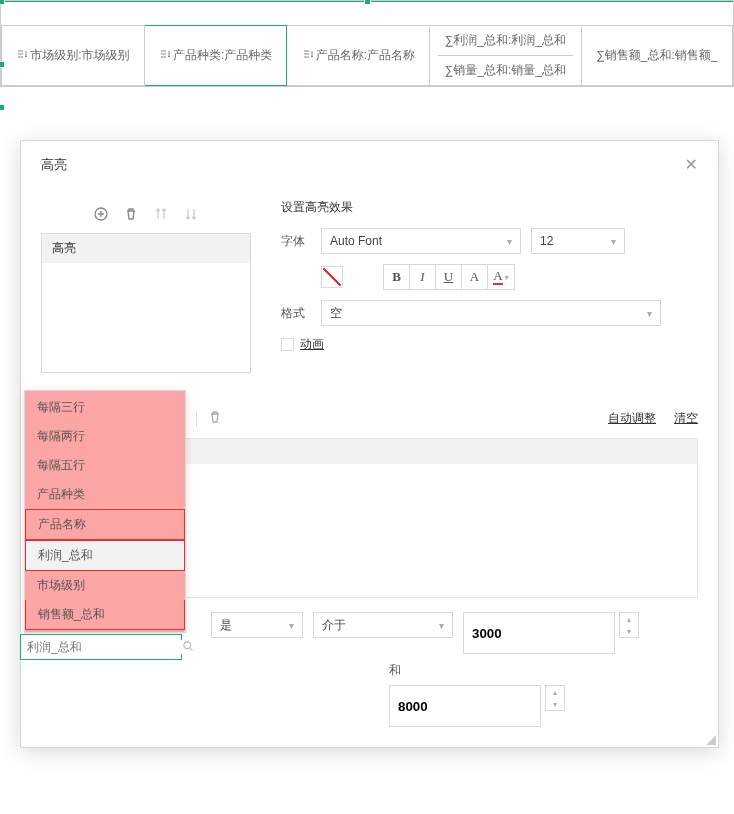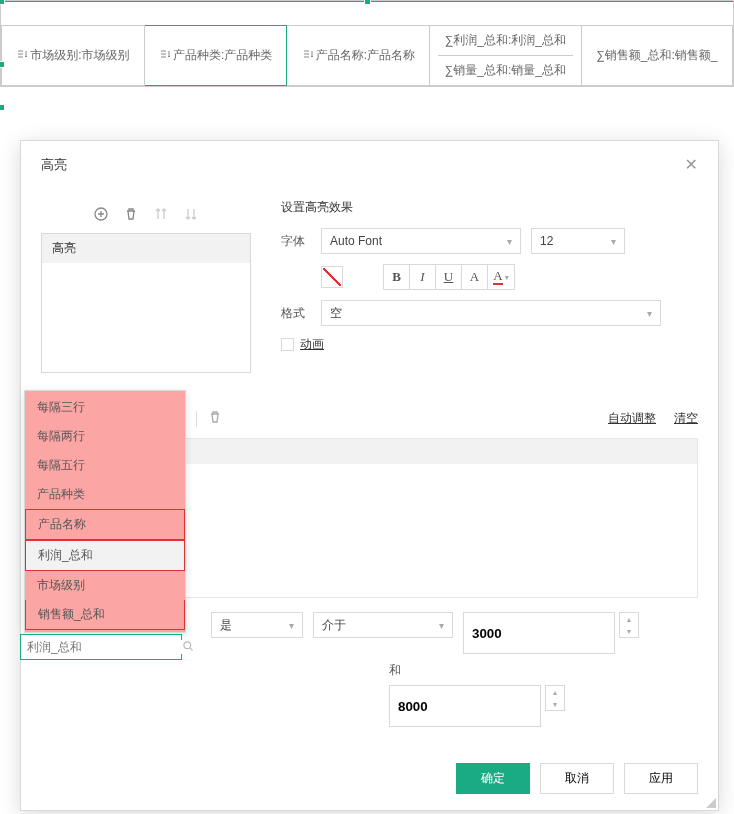--- a/index.html
+++ b/index.html
@@ -270,25 +270,20 @@
     <div class="and-label">和</div>
     <div class="second-num">
       <input class="num-input" value="8000" style="">
       <div class="num-stepper">
           <span>▴</span>
           <span>▾</span>
         </div>
     </div>
   </div>
 
-  <div class="dlg-footer">
-    <button class="btn primary">确定</button>
-    <button class="btn">取消</button>
-    <button class="btn">应用</button>
-  </div>
   <div class="resize-grip"></div>
 </div>
 
 <div class="dropdown-popup">
   <div class="opt">每隔三行</div>
   <div class="opt">每隔两行</div>
   <div class="opt">每隔五行</div>
   <div class="opt">产品种类</div>
   <div class="opt red-box">产品名称</div>
   <div class="opt hover red-box">利润_总和</div>

